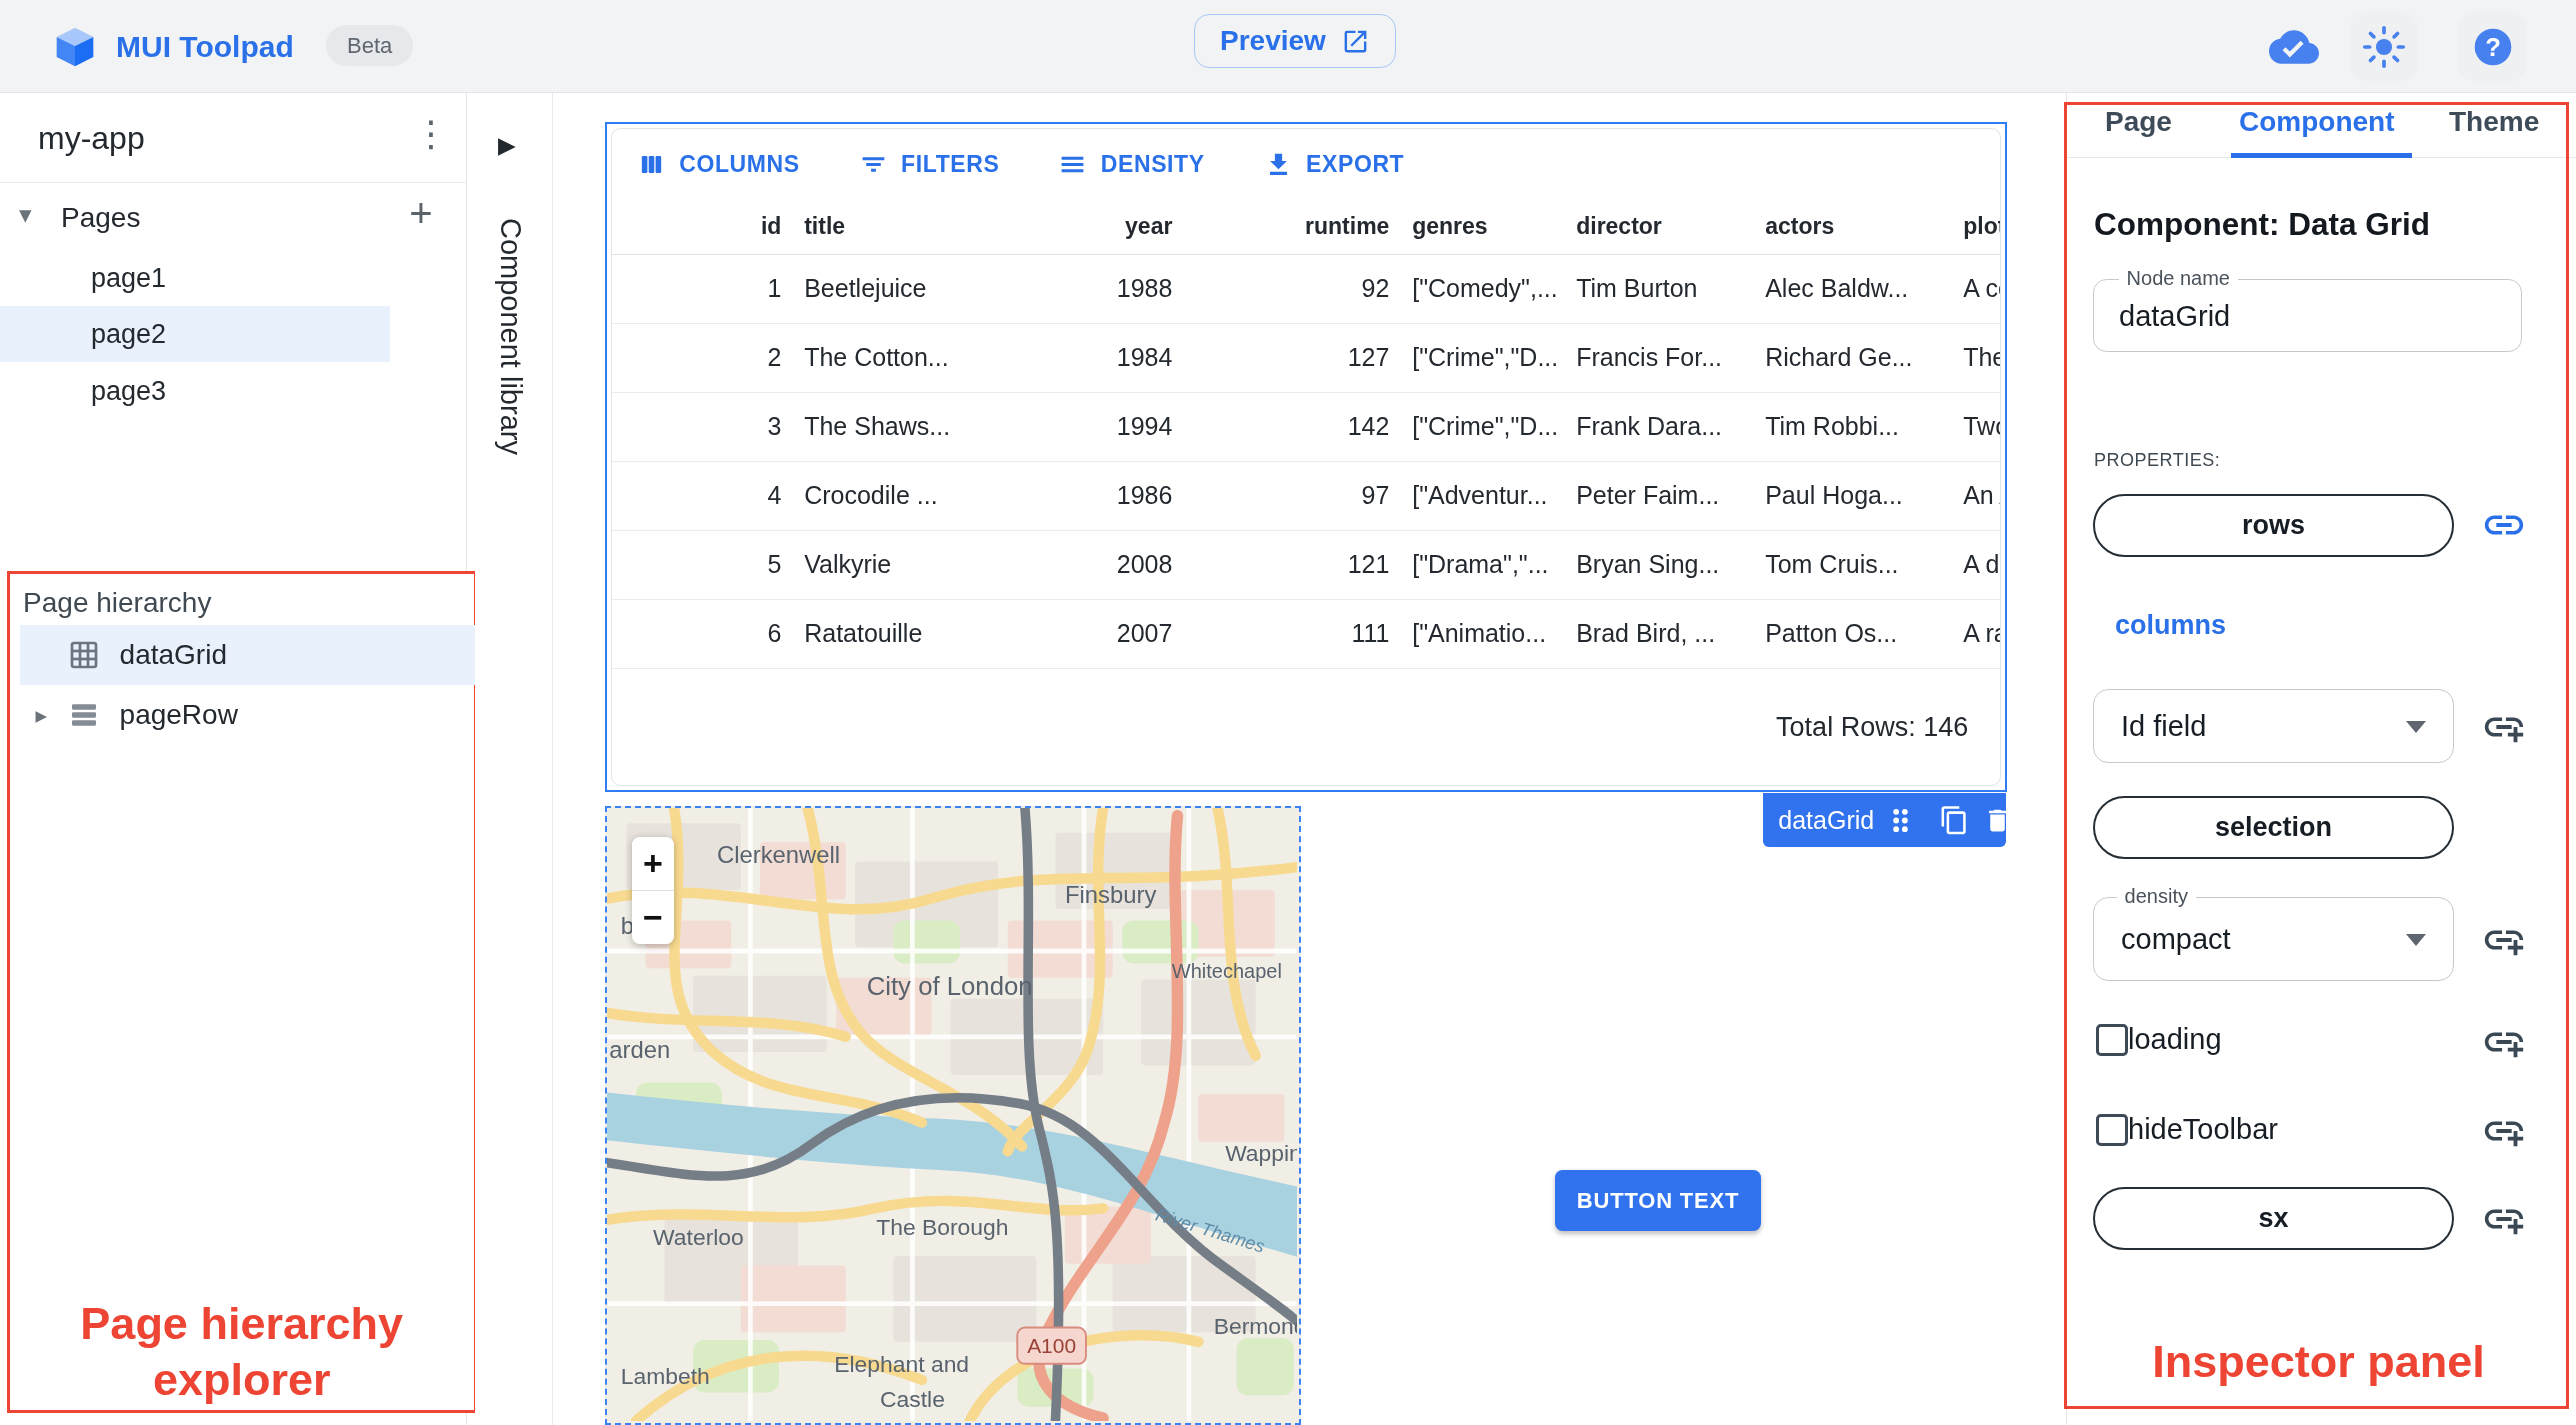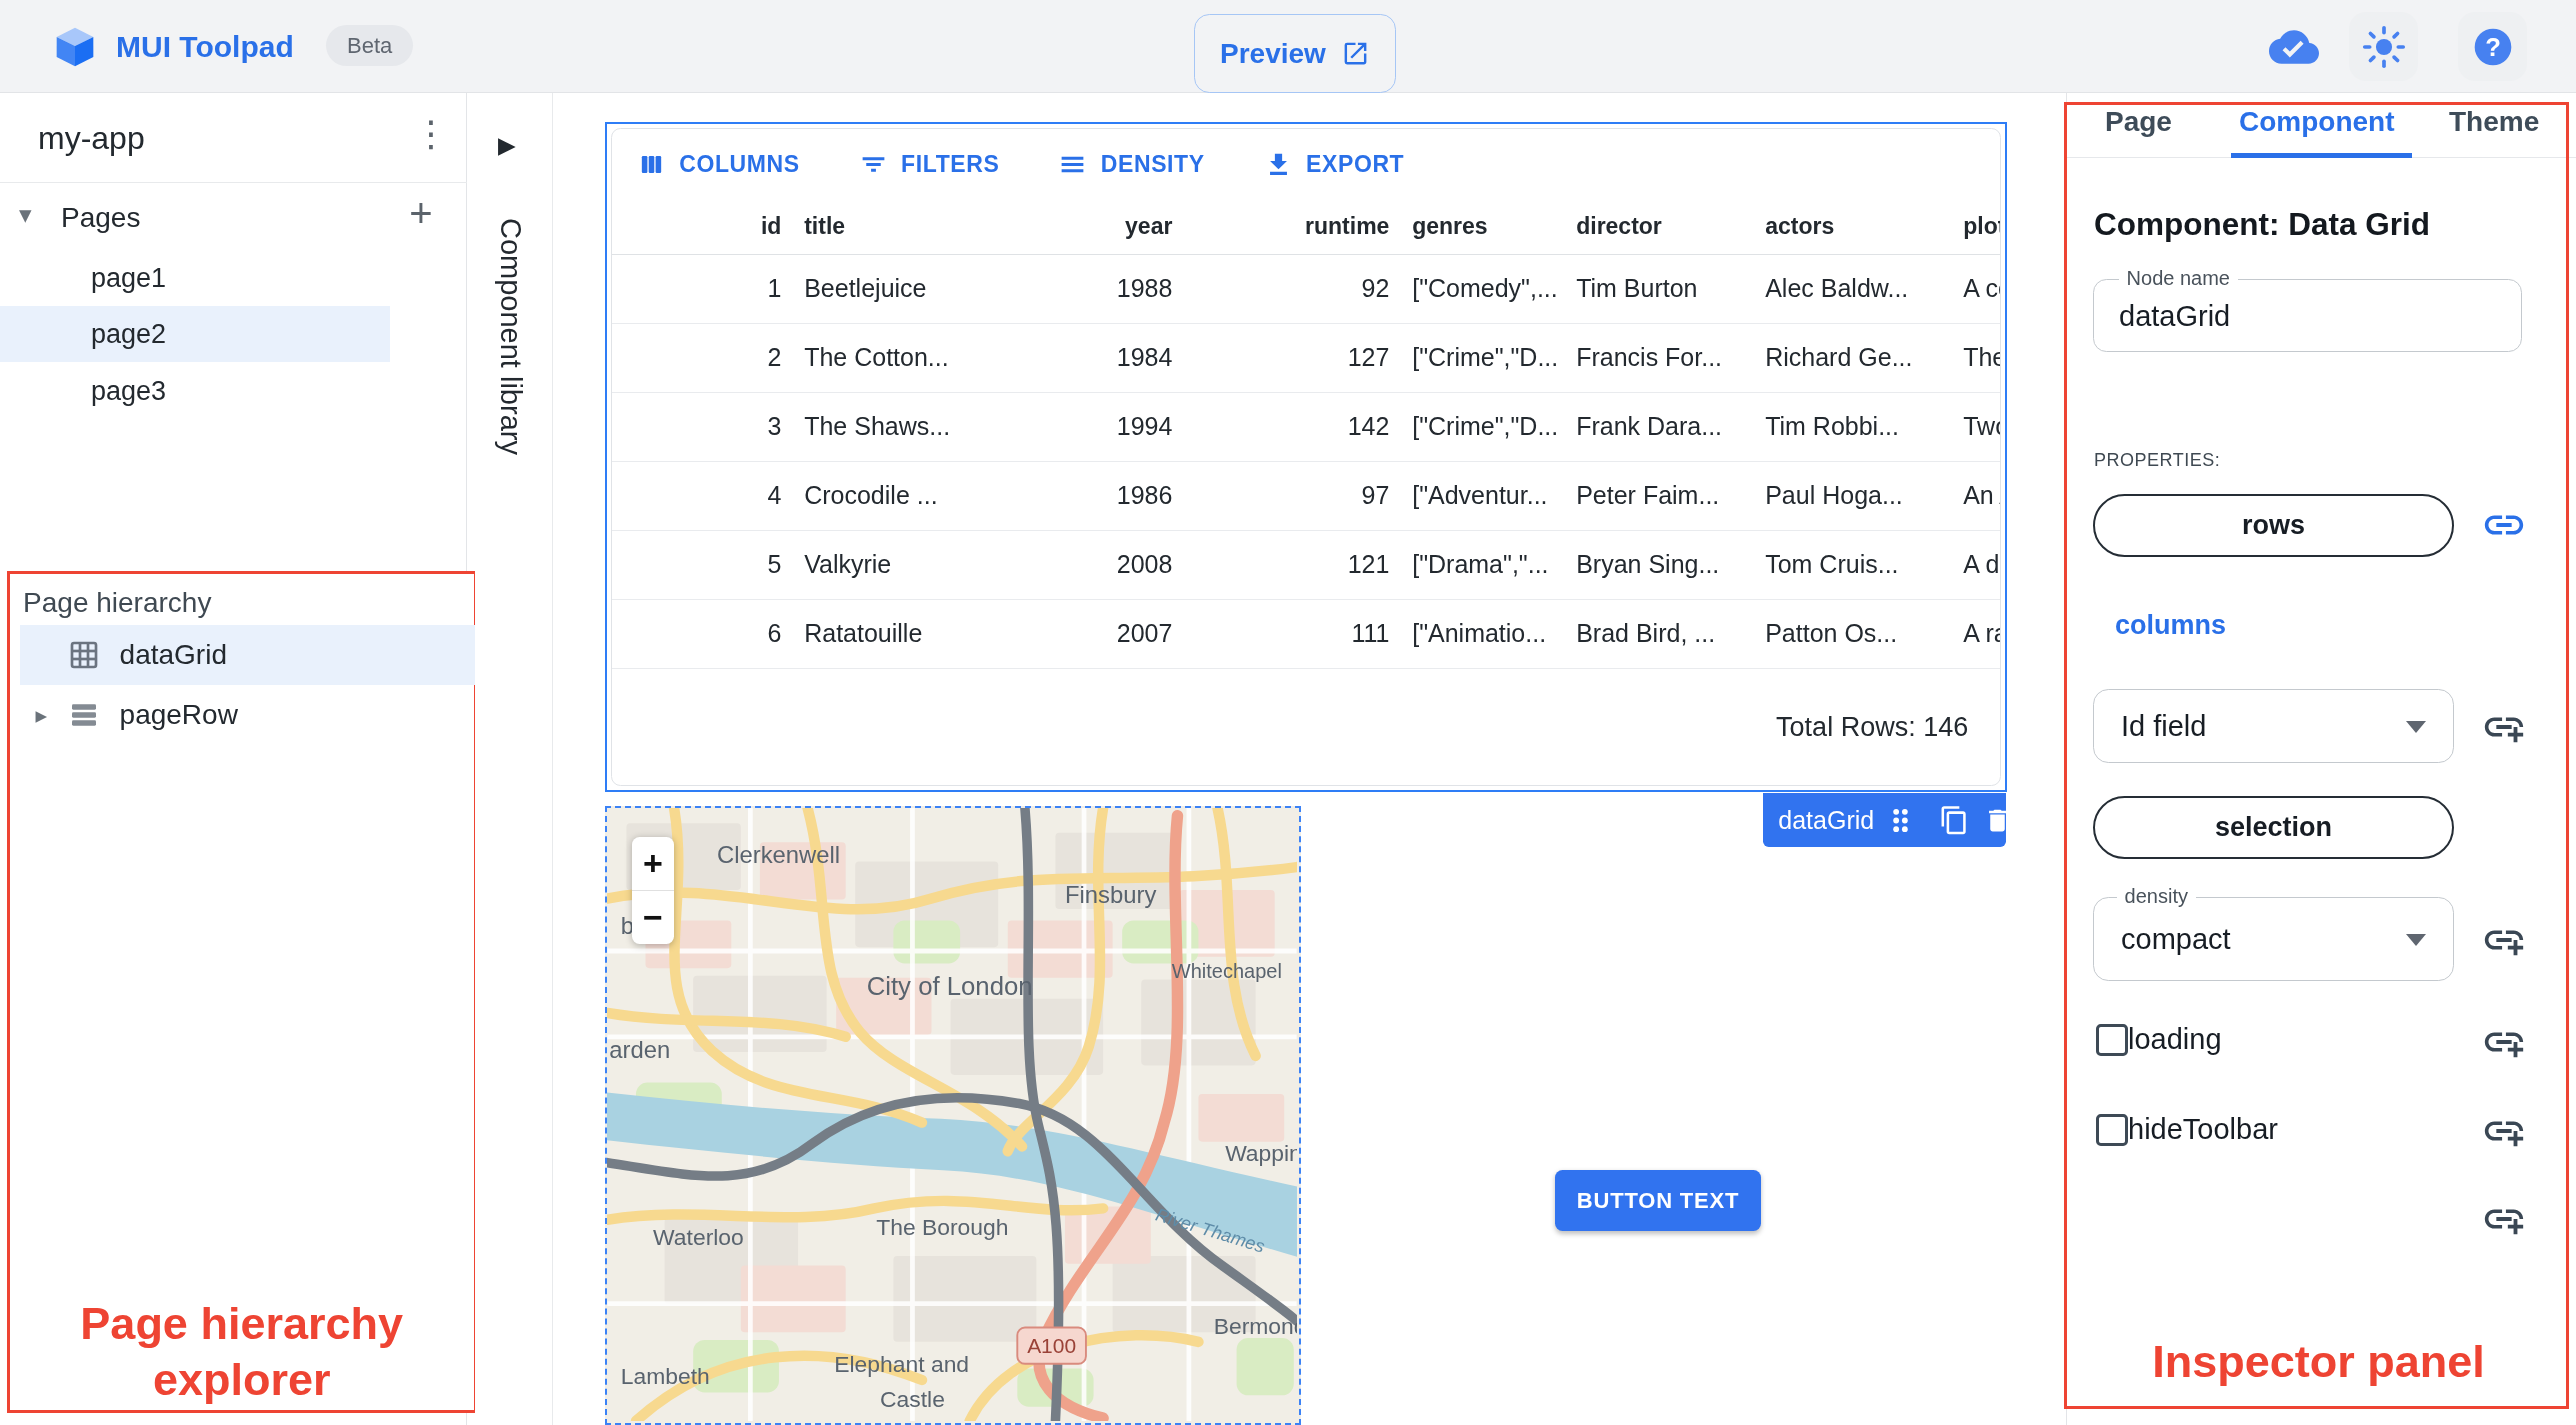--- a/index.html
+++ b/index.html
@@ -9,21 +9,21 @@
     background: #fff; color: #1c2228;
   }
   .abs { position: absolute; }
   #app { position: relative; width: 2576px; height: 1425px; background:#fff; }
 
   
   #topbar { left:0; top:0; width:2576px; height:93px; background:#f2f3f5; border-bottom:1.9px solid #e2e4e7; }
   #logo { left:53px; top:25px; width:44px; height:44px; }
   #app-title { left:116px; top:30px; font-size:30px; font-weight:bold; color:#2a70e8; }
   #beta-badge { left:326px; top:25px; padding:7.6px 21px; background:#e6e8ec; border-radius:23px; font-size:22px; color:#5f6670; }
-  #preview-btn { left:1194px; top:14.3px; height:79px; padding:0 25px; display:flex; align-items:center; gap:15.3px;
+  #preview-btn { left:1194px; top:14.3px; height:54px; padding:0 25px; display:flex; align-items:center; gap:15.3px;
     border:1.9px solid #a6c6f5; border-radius:15.3px; color:#2a70e8; font-size:28px; font-weight:bold; background:#f2f3f5; cursor:pointer; }
   .topicon-wrap { top:12.4px; width:69px; height:69px; border-radius:17px; background:#eef0f2; display:flex; align-items:center; justify-content:center; }
   #cloud-wrap { left:2259px; background:transparent; }
   #sun-wrap { left:2349px; }
   #help-wrap { left:2458px; }
 
   
   #sidebar { left:0; top:93px; width:467px; height:1332px; background:#fff; border-right:1.9px solid #e3e5e8; }
   #project-row { left:0; top:93px; width:467px; height:90px; border-bottom:1.9px solid #e8eaec; }
   #project-name { left:38px; top:120px; font-size:32px; color:#23292f; }
@@ -512,20 +512,21 @@
     <div class="check-row" id="hidetoolbar-row">
       <span class="checkbox"></span>
       <span class="check-label">hideToolbar</span>
     </div>
     <div class="prop-link" style="top:1013px;">
       <svg width="46" height="46" viewBox="0 0 24 24" fill="#3a4754">
           <path d="M8 11h8v2H8zM20.1 12H22c0-2.76-2.24-5-5-5h-4v1.9h4c1.71 0 3.1 1.39 3.1 3.1zM3.9 12c0-1.71 1.39-3.1 3.1-3.1h4V7H7c-2.76 0-5 2.24-5 5s2.24 5 5 5h4v-1.9H7c-1.71 0-3.1-1.39-3.1-3.1zM19 12h-2v3h-3v2h3v3h2v-3h3v-2h-3z"></path>
         </svg>
     </div>
 
+    <div class="pill-btn" id="sx-btn">sx</div>
     <div class="prop-link" style="top:1101px;">
       <svg width="46" height="46" viewBox="0 0 24 24" fill="#3a4754">
           <path d="M8 11h8v2H8zM20.1 12H22c0-2.76-2.24-5-5-5h-4v1.9h4c1.71 0 3.1 1.39 3.1 3.1zM3.9 12c0-1.71 1.39-3.1 3.1-3.1h4V7H7c-2.76 0-5 2.24-5 5s2.24 5 5 5h4v-1.9H7c-1.71 0-3.1-1.39-3.1-3.1zM19 12h-2v3h-3v2h3v3h2v-3h3v-2h-3z"></path>
         </svg>
     </div>
   </div>
   <div id="insp-red-box" class="abs"></div>
   <div id="insp-annotation" class="annotation">Inspector panel</div>
 
 </div>

